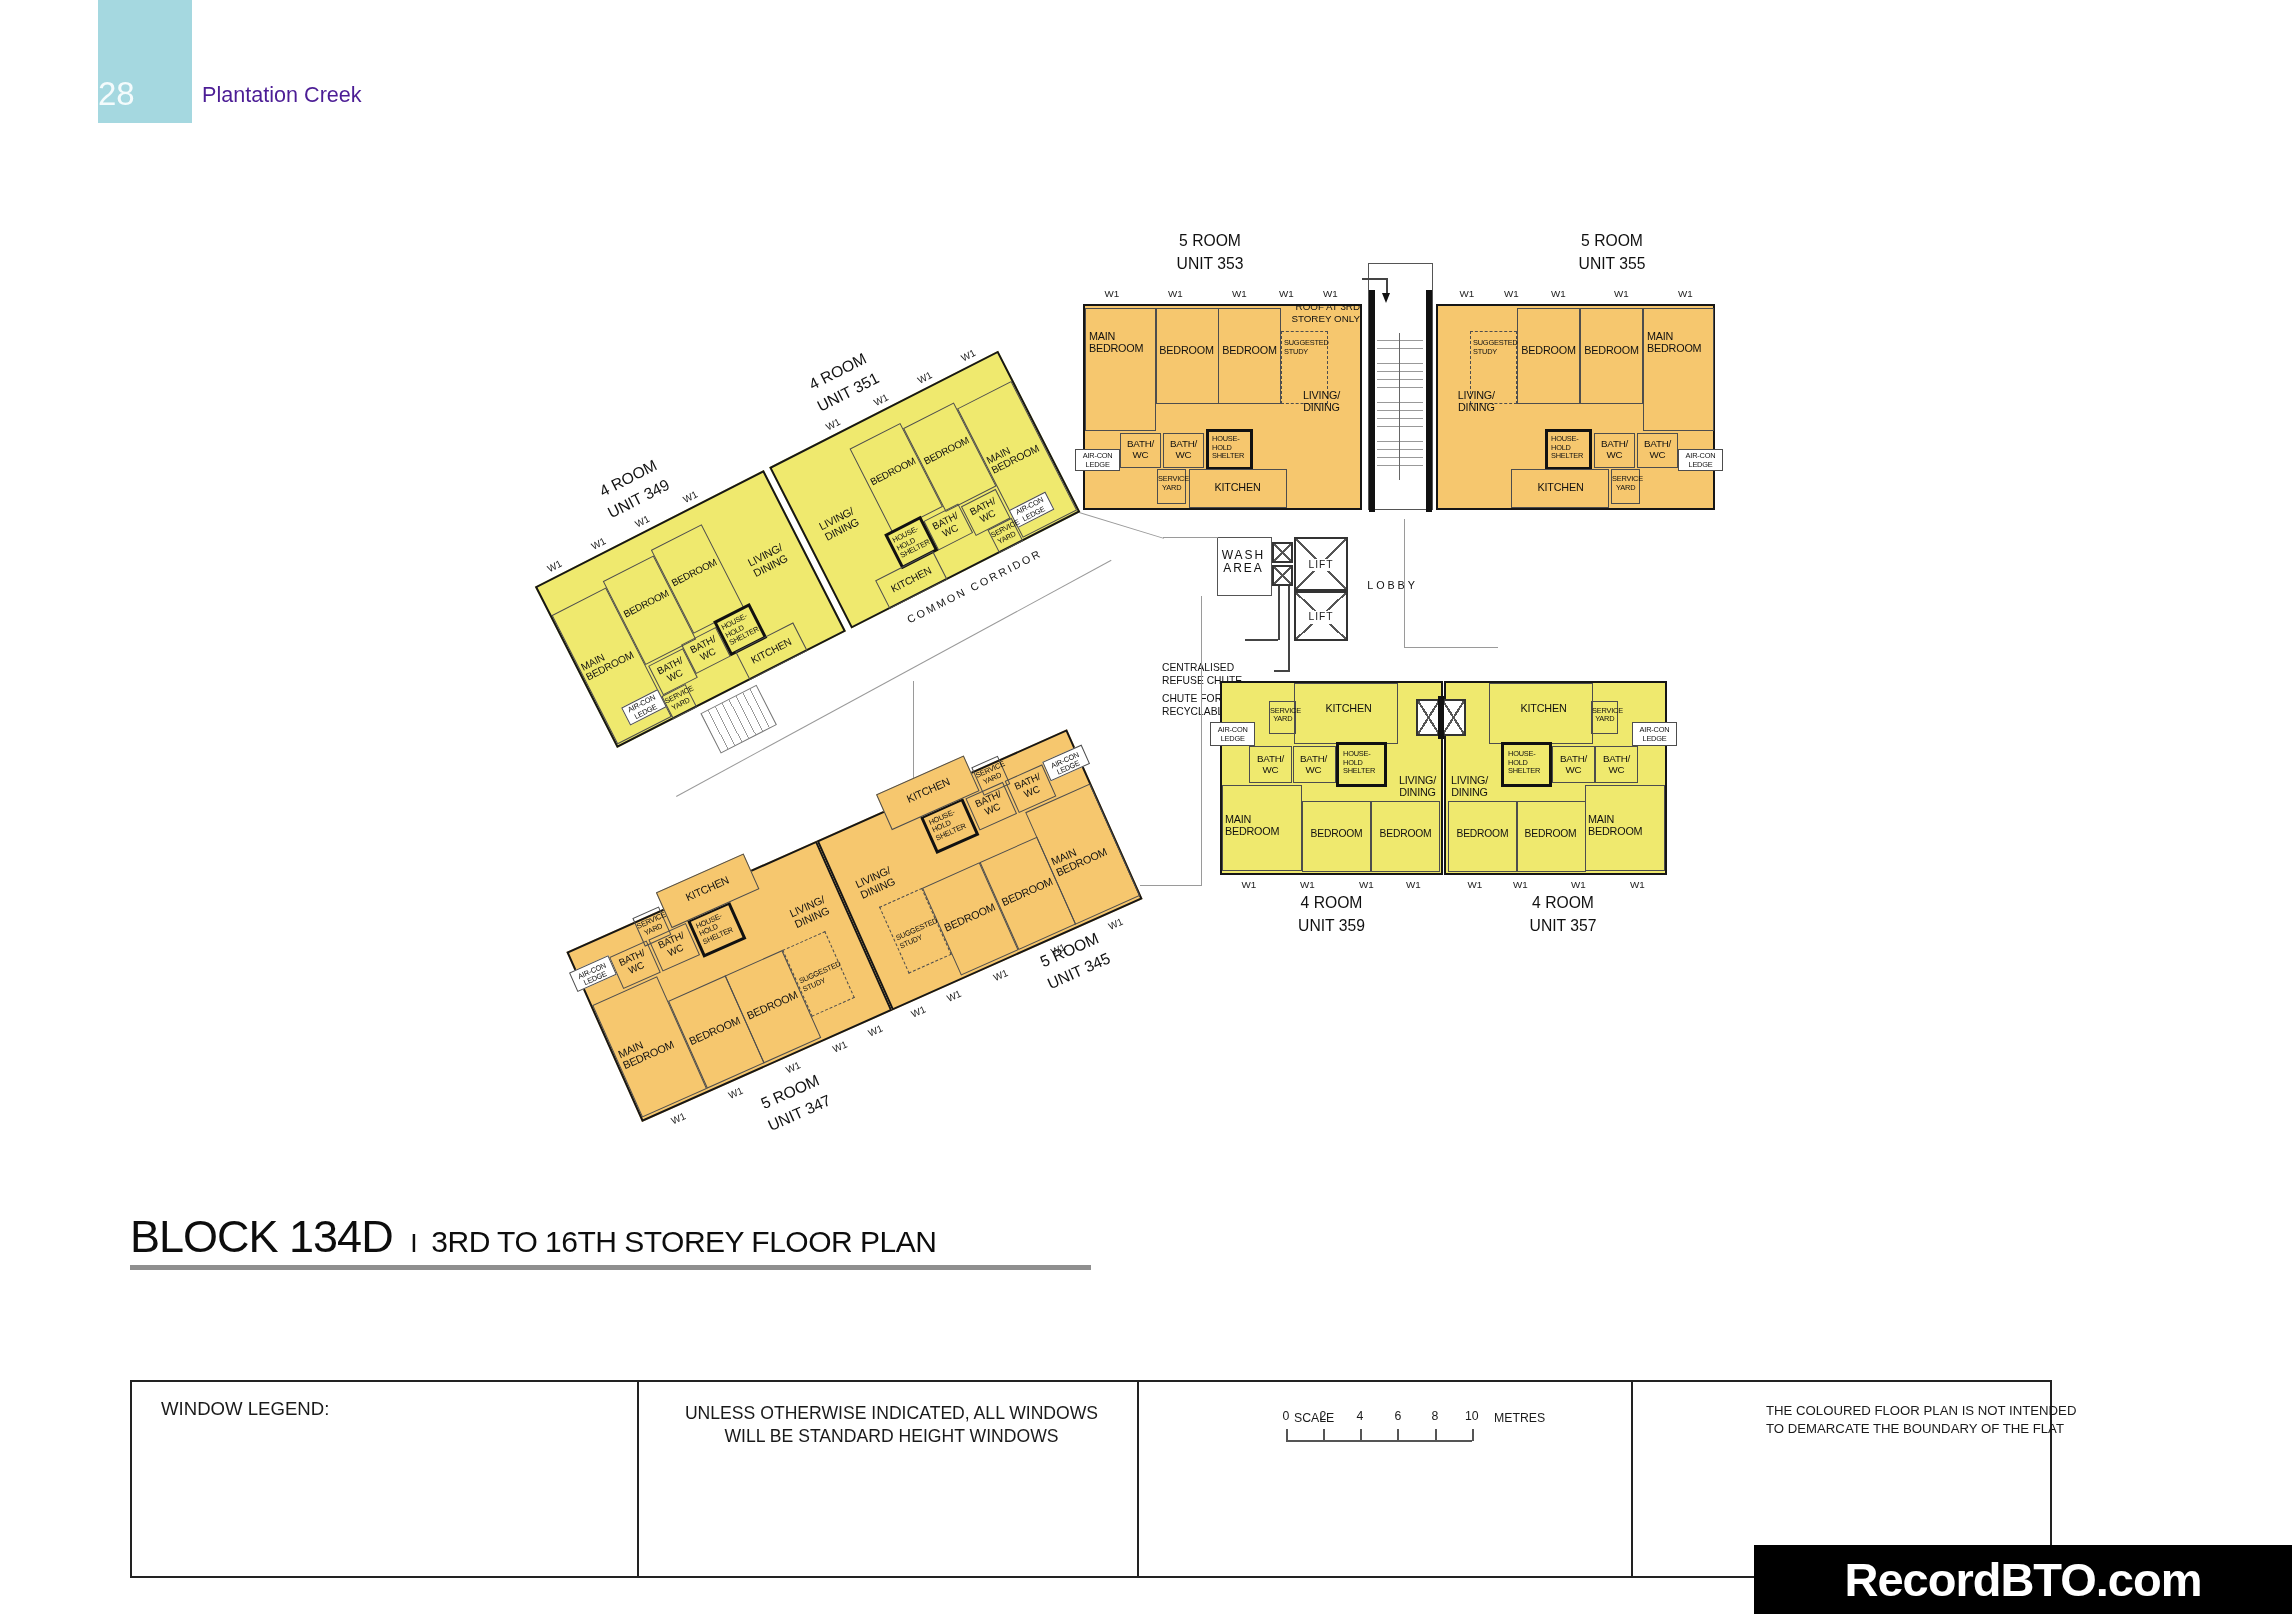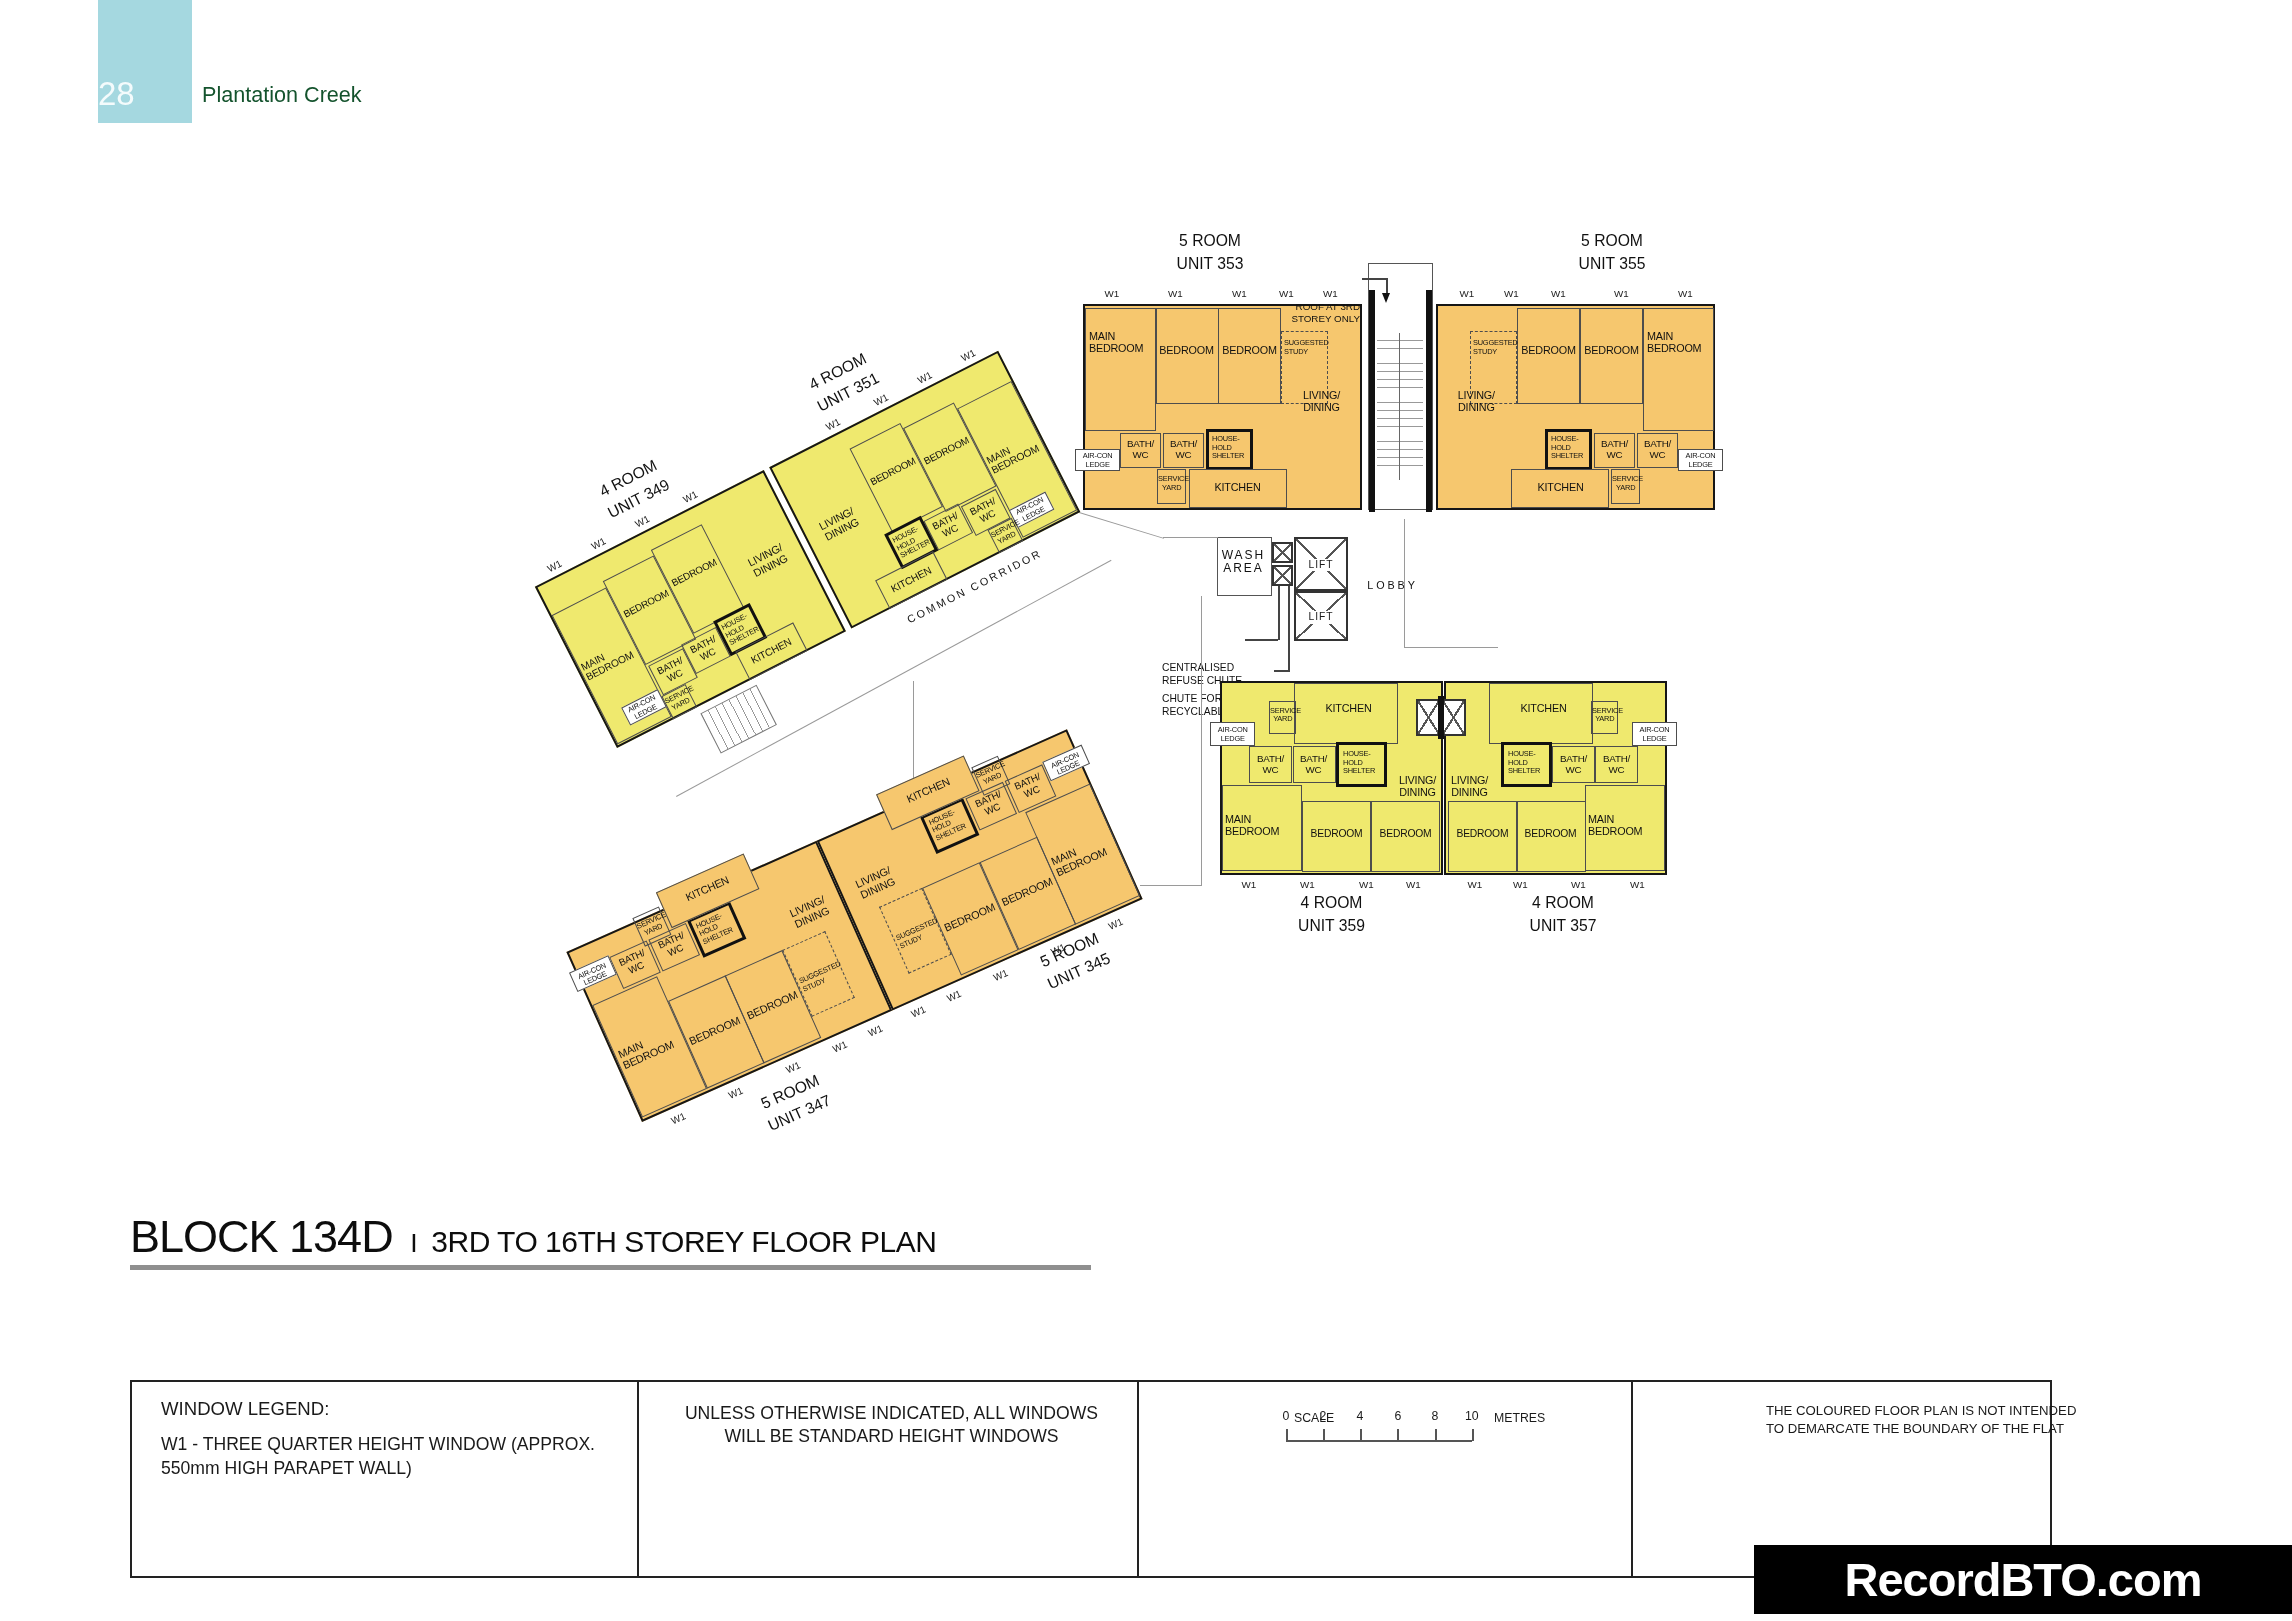--- a/index.html
+++ b/index.html
@@ -34,21 +34,21 @@
   .stairsH{background:repeating-linear-gradient(to right,#fff 0,#fff 6.9px,#999 6.9px,#999 7.8px);}
   .ln{position:absolute;background:#9a9a9a;transform-origin:0 0;}
   .ldr{position:absolute;background:#444;}
   .note{position:absolute;font-size:10.3px;line-height:1.25;white-space:pre-line;color:#111;margin-top:45px;}
   .arrow{position:absolute;width:0;height:0;border-left:4.9px solid transparent;
       border-right:4.9px solid transparent;border-top:10.8px solid #111;}
   
   .pagebox{position:absolute;left:98px;top:0;width:94px;height:123px;background:#a5d8e0;}
   .pagenum{position:absolute;left:0;bottom:9.8px;width:100%;
       font-size:33px;color:#f4fbfc;}
-  .project{position:absolute;left:202px;top:82px;font-size:21.6px;color:#14532d;}
+  .project{position:absolute;left:202px;top:82px;font-size:21.6px;color:#4c1d95;}
   .titleblock{position:absolute;left:130px;top:1211px;white-space:nowrap;}
   .t1{font-size:45px;letter-spacing:-1px;color:#0d0d0d;}
   .tsep{font-size:26.5px;margin:0 13.7px 0 17.6px;color:#0d0d0d;}
   .t2{font-size:30px;letter-spacing:-0.5px;color:#0d0d0d;}
   .trule{position:absolute;left:130px;top:1265px;width:961px;height:4.9px;background:#8f8f8f;}
   .tbl{position:absolute;left:130px;top:1380px;width:1922px;height:198px;
       border:2px solid #222;box-sizing:border-box;}
   .tdiv{position:absolute;top:0;width:2px;height:100%;background:#222;}
   .legttl{position:absolute;left:29px;top:15.7px;font-size:18.6px;}
   .legbody{position:absolute;font-size:17.6px;line-height:1.35;white-space:pre-line;}
@@ -450,22 +450,20 @@
   <div class="titleblock">
     <span class="t1">BLOCK 134D</span><span class="tsep">I</span><span class="t2">3RD TO 16TH STOREY FLOOR PLAN</span>
   </div>
   <div class="trule"></div>
 
   <div class="tbl">
     <div class="tdiv" style="left:505px;"></div>
     <div class="tdiv" style="left:1005px;"></div>
     <div class="tdiv" style="left:1499px;"></div>
     <div class="legttl">WINDOW LEGEND:</div>
-    <div class="legbody" style="left:29px;top:51px;width:441px;">W1  -  THREE QUARTER HEIGHT WINDOW (APPROX.
-550mm HIGH PARAPET WALL)</div>
     <div class="legbody" style="left:534px;top:19.6px;width:451px;text-align:center;">UNLESS OTHERWISE INDICATED,  ALL WINDOWS
 WILL BE STANDARD HEIGHT WINDOWS</div>
     <div class="scalelb" style="left:1162px;top:29px;">SCALE</div>
     <div class="ticknum" style="left:1144px;top:27.4px;">0</div>
     <div class="ticknum" style="left:1181px;top:27.4px;">2</div>
     <div class="ticknum" style="left:1218px;top:27.4px;">4</div>
     <div class="ticknum" style="left:1256px;top:27.4px;">6</div>
     <div class="ticknum" style="left:1293px;top:27.4px;">8</div>
     <div class="ticknum" style="left:1330px;top:27.4px;">10</div>
     <div class="scalelb" style="left:1362px;top:29px;">METRES</div>

